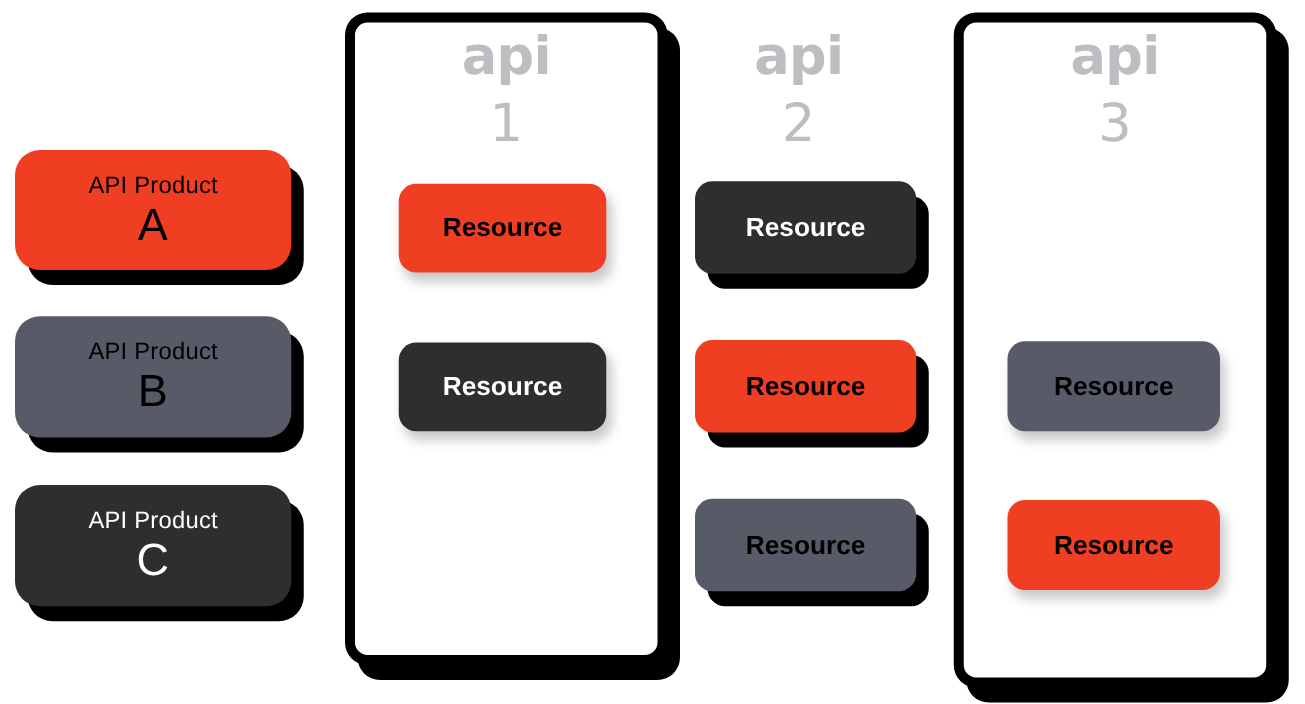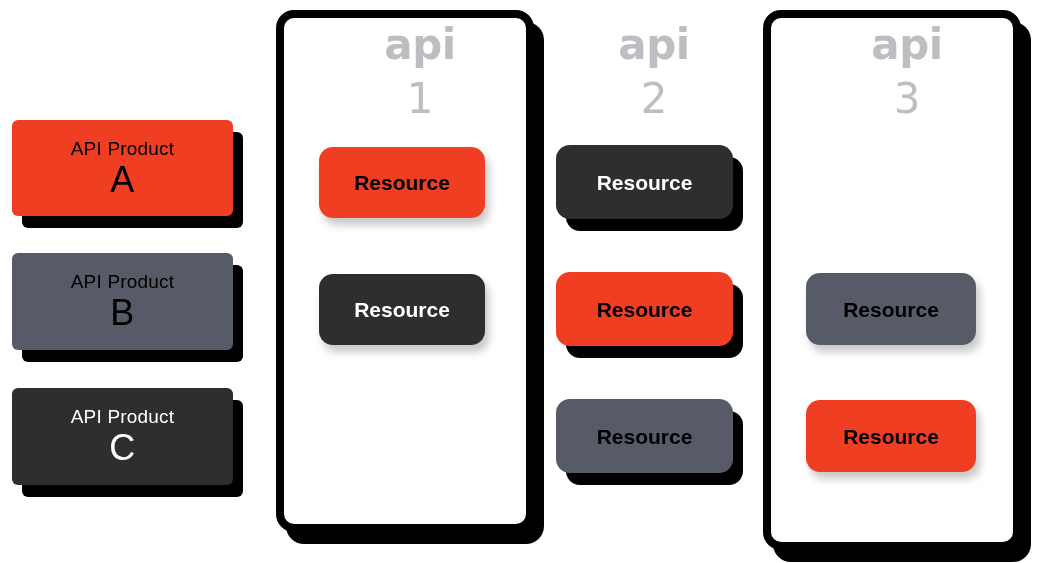--- a/index.html
+++ b/index.html
@@ -18,21 +18,21 @@
   #canvas {
     position: relative;
     width: 1044px;
     height: 563px;
     background: #ffffff;
   }
 
   
   .product-card {
     position: absolute;
-    border-radius: 6px;
+    border-radius: 20px;
     box-shadow: 10px 12px 0 0 #000000;
     display: flex;
     flex-direction: column;
     align-items: center;
     justify-content: center;
     box-sizing: border-box;
     line-height: 1;
   }
   .product-card .pc-title {
     font-size: 19px;
@@ -60,21 +60,20 @@
   #api-box-1 { left: 276px; top: 10px; width: 258px; height: 522px; }
   #api-box-3 { left: 763px; top: 10px; width: 258px; height: 540px; }
 
   
   .api-head {
     position: absolute;
     text-align: center;
     color: #BDBDC2;
     line-height: 1;
     user-select: none;
-    padding-left: 15px;
   }
   .api-head .api-word {
     display: block;
     font-size: 42px;
     font-weight: bold;
     letter-spacing: -0.5px;
     font-family: "DejaVu Sans", sans-serif;
   }
   .api-head .api-num {
     display: block;

